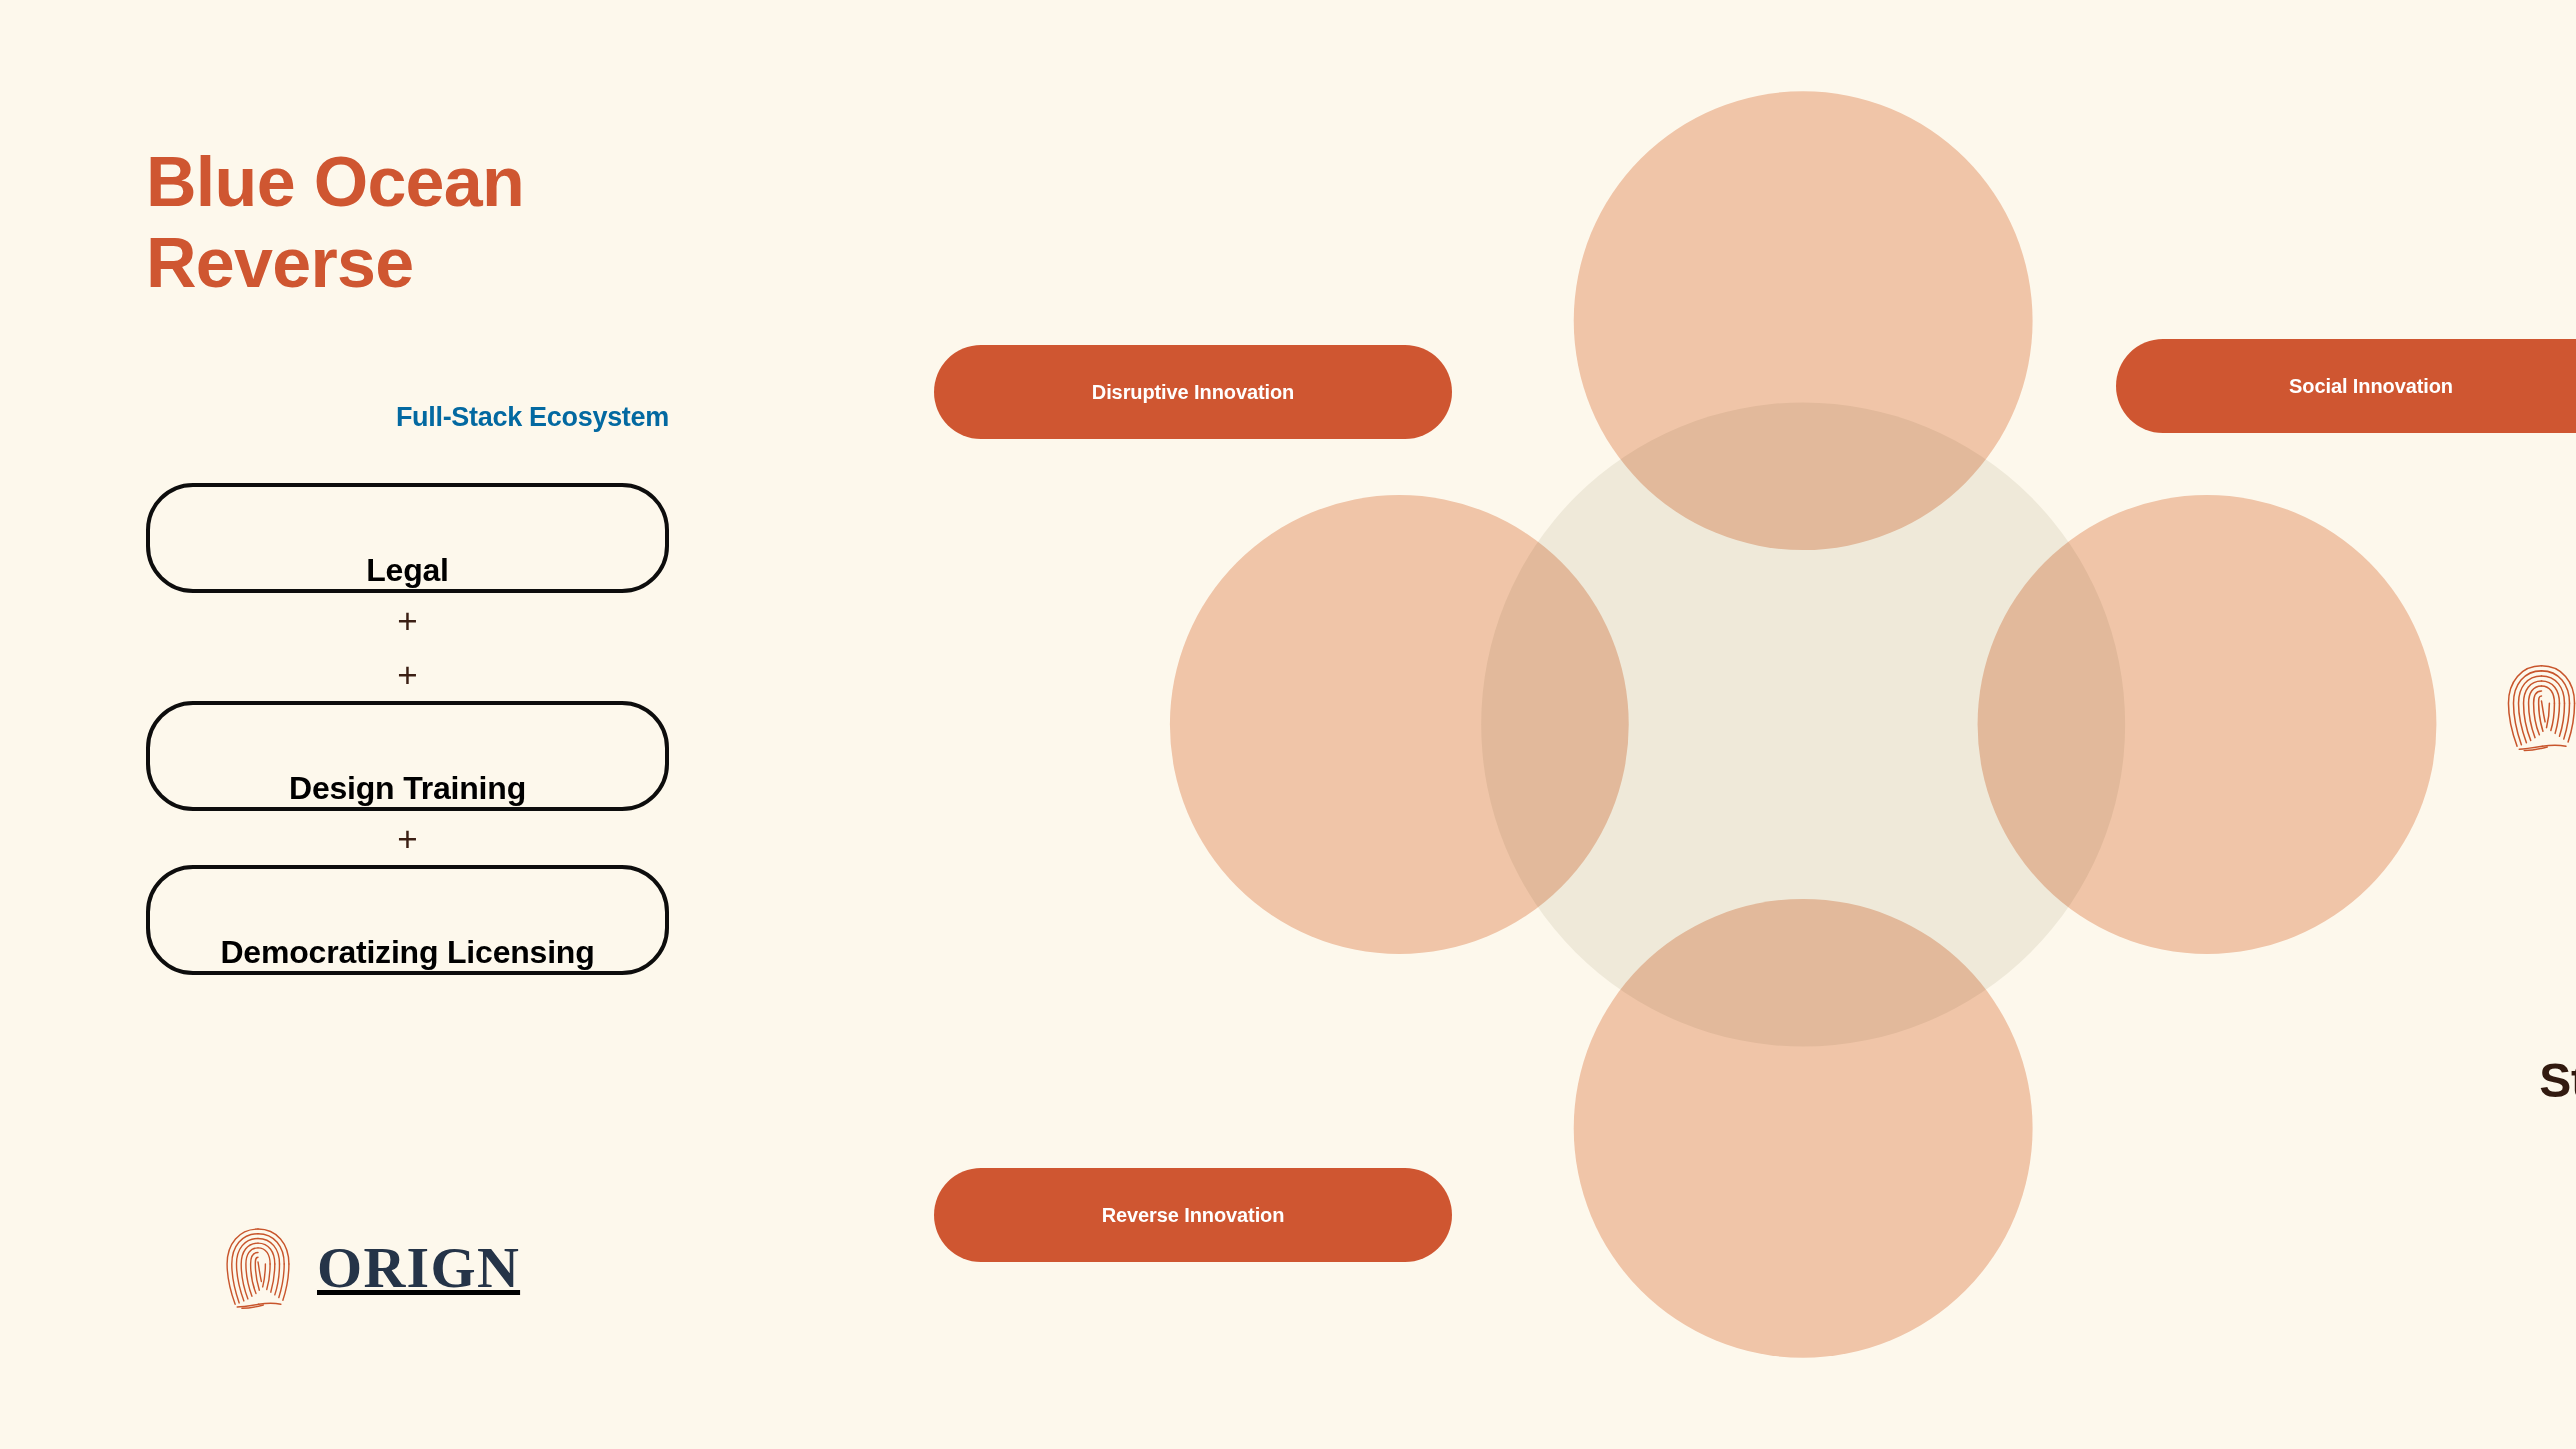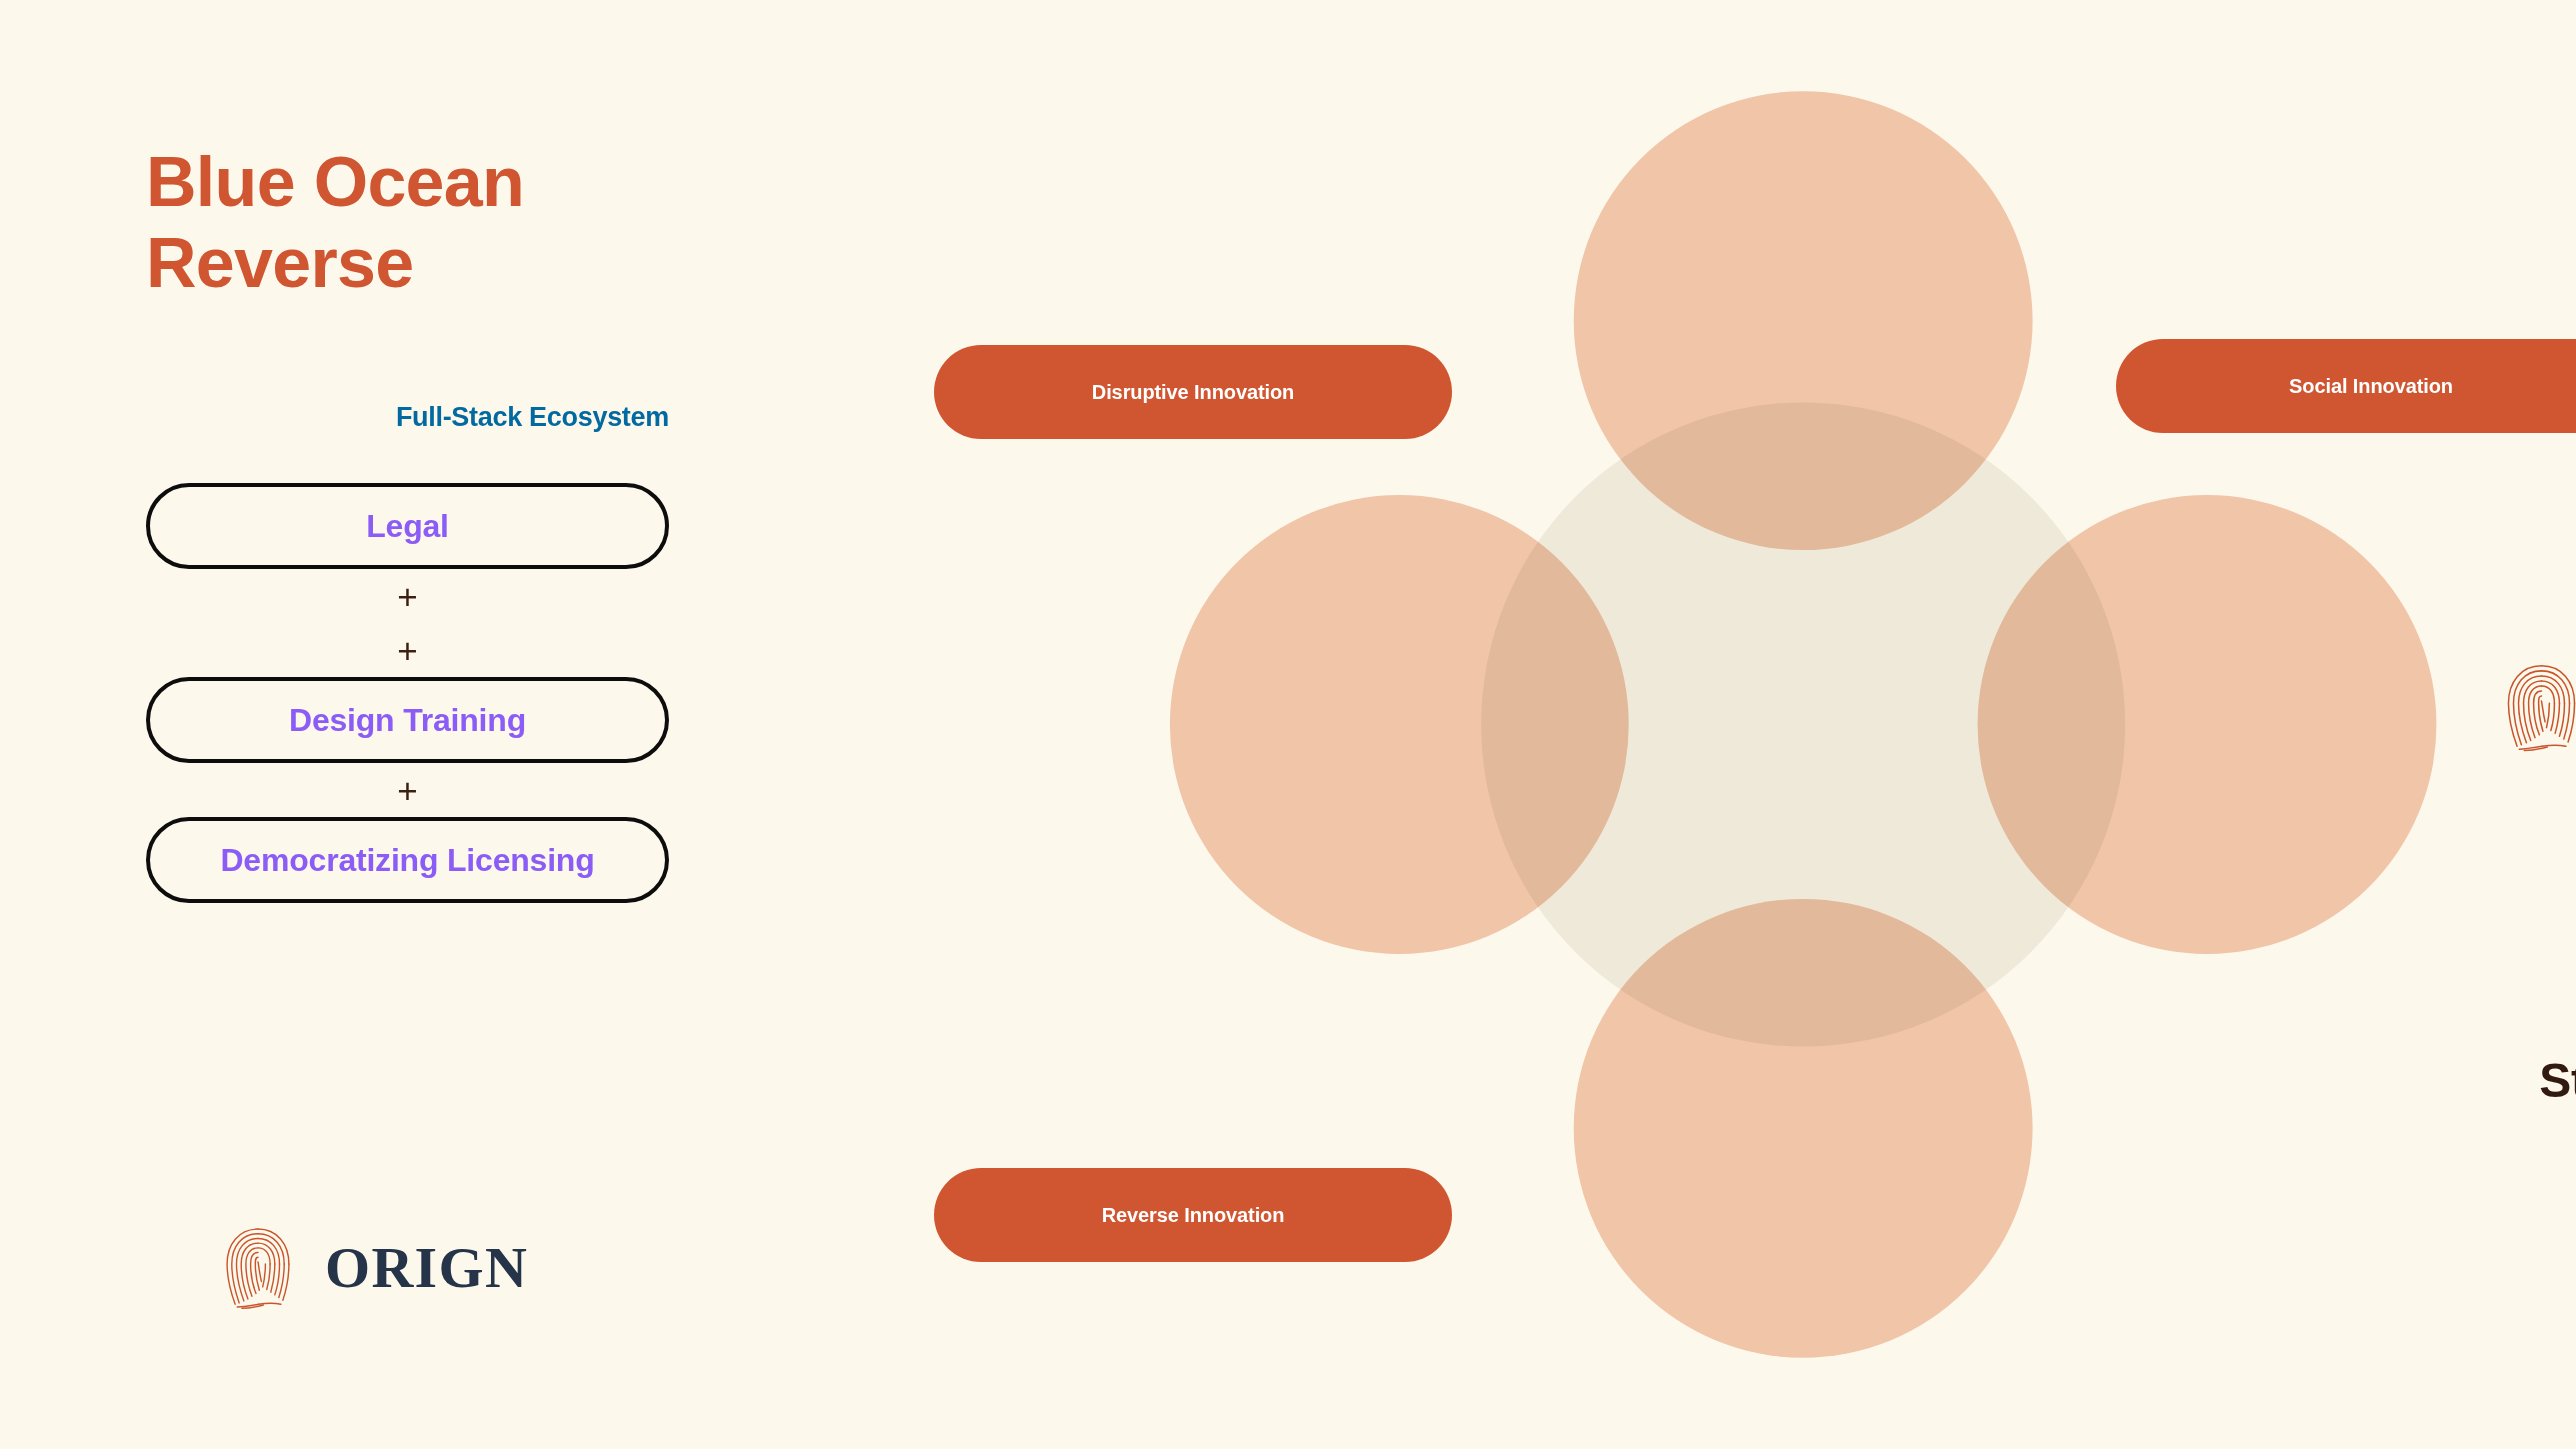--- a/index.html
+++ b/index.html
@@ -51,49 +51,50 @@
 
   #stack-list {
     position: absolute;
     left: 146px;
     top: 483px;
     width: 523px;
   }
 
   .stack-pill {
     box-sizing: border-box;
-    height: 86px;
+    height: 110px;
     border: 4px solid #0d0d0d;
     border-radius: 47px;
     background: transparent;
     display: flex;
-    align-items: center;
+    align-items: flex-end;
     justify-content: center;
     font-size: 32px;
     font-weight: 700;
-    color: #8b5cf6;
+    color: #000000;
     letter-spacing: -0.2px;
   }
 
   .stack-plus {
     height: 54px;
     display: flex;
     align-items: center;
     justify-content: center;
     font-size: 35px;
     font-weight: 400;
     color: #3b1f14;
     line-height: 1;
   }
 
   
   .logo-lockup {
     display: flex;
     align-items: center;
-    gap: 30px;
+    gap: 22px;
+    text-decoration: underline;
   }
   .logo-mark { display: block; }
   .logo-word {
     font-family: "Liberation Serif", serif;
     font-weight: 700;
     color: #253448;
     letter-spacing: 1.3px;
     line-height: 1;
   }
 

